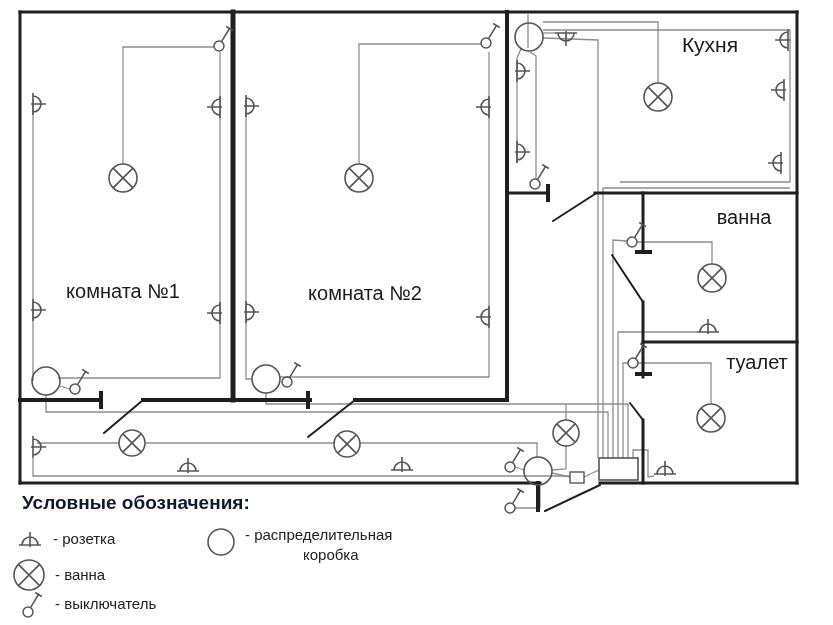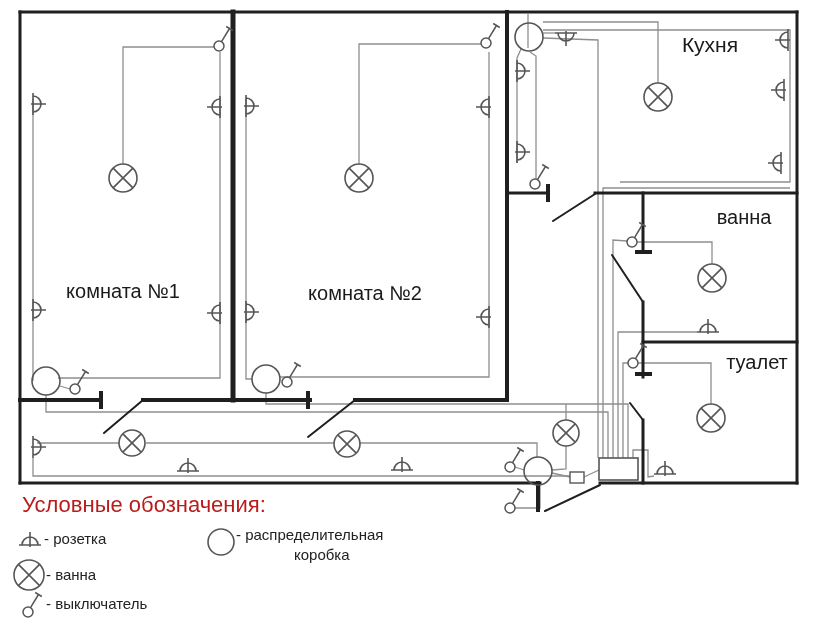--- a/index.html
+++ b/index.html
@@ -6,24 +6,24 @@
   .stage{
     position:relative;
     width:833px;height:625px;
     background:#ffffff;
     font-family:"Liberation Sans", sans-serif;
     overflow:hidden;
   }
   #plan-svg{position:absolute;left:0;top:0;}
   .legend-title{
     position:absolute;left:22px;top:492px;
-    font-size:22px;font-weight:normal;color:#b91c1c;
+    font-size:19px;font-weight:bold;color:#0f172a;
   }
   .legend-item{
-    position:absolute;display:flex;align-items:center;
+    position:absolute;display:flex;align-items:center;gap:9px;
     font-size:15px;color:#222;white-space:nowrap;
   }
   .legend-item .lbl{line-height:1.1;}
   .li-socket{left:16px;top:528px;}
   .li-lamp{left:12px;top:558px;}
   .li-switch{left:20px;top:588px;}
   .li-box{left:206px;top:527px;align-items:flex-start;}
   .li-box .col{display:flex;flex-direction:column;}
   .li-box .col .l2{margin-left:58px;margin-top:3px;}
   .lg-icon{flex:0 0 auto;}

